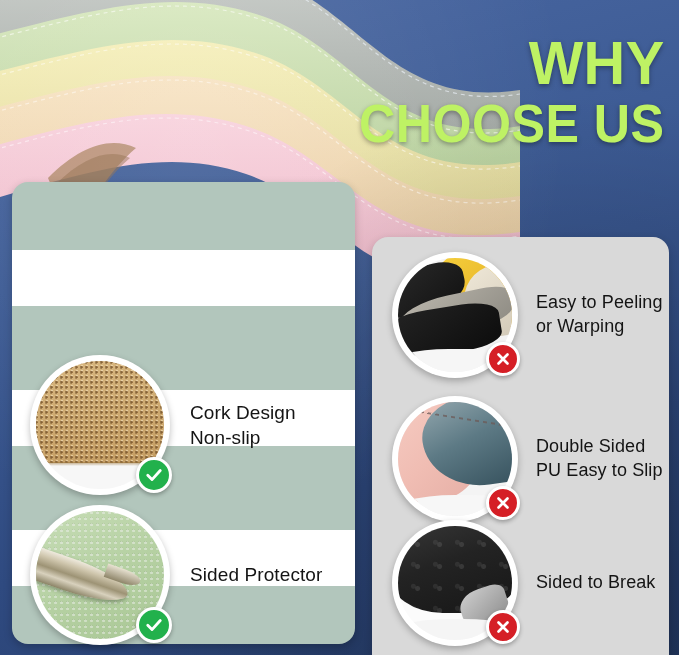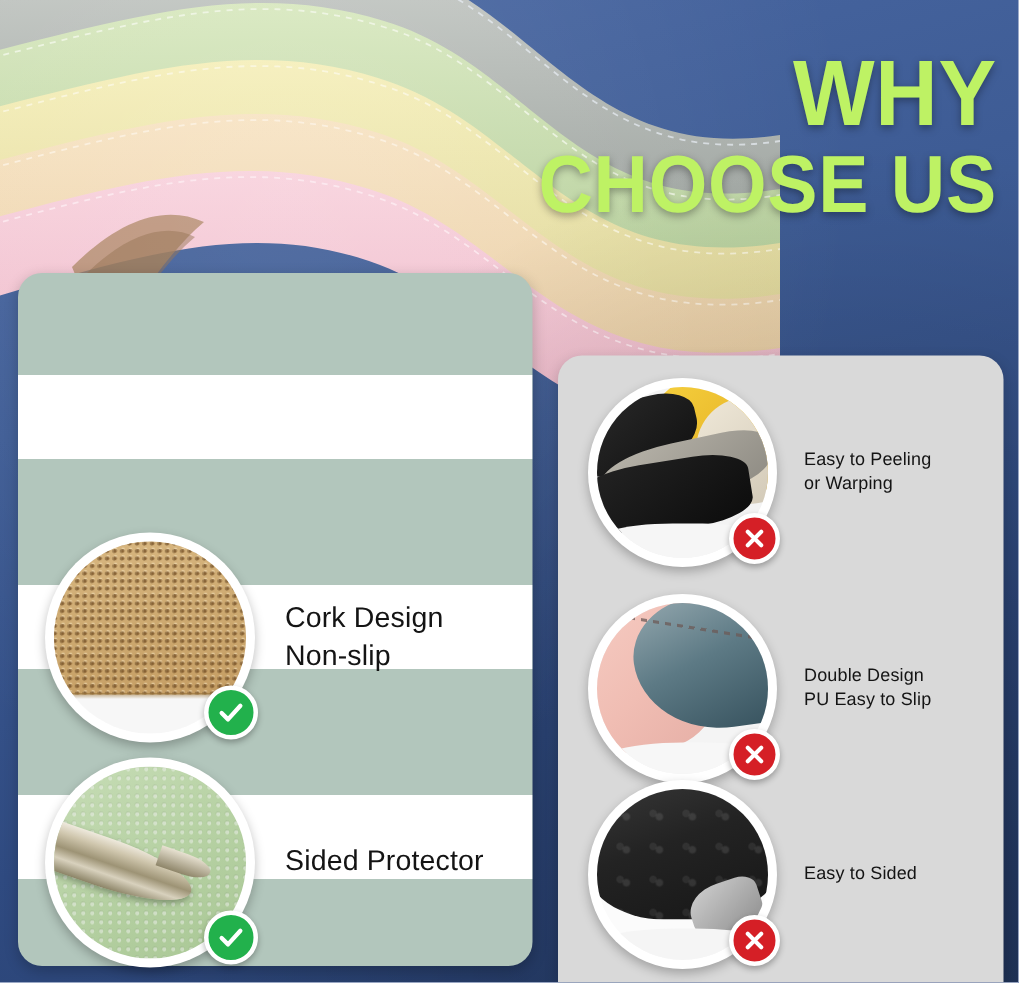--- a/index.html
+++ b/index.html
@@ -285,21 +285,21 @@
   .badge svg { display: block; }
 
   
   .label {
     color: #141414;
     font-size: 19px;
     line-height: 1.33;
     letter-spacing: .1px;
     white-space: pre-line;
   }
-  .label-right { font-size: 12px; }
+  .label-right { font-size: 18px; }
 
   
   .headline {
     position: absolute;
     right: 14px;
     top: 34px;
     text-align: right;
     color: #bef264;
     font-weight: 700;
     letter-spacing: .5px;
@@ -459,35 +459,35 @@
           <div class="seam-line"></div>
           <div class="base-white"></div>
         </div>
       </div>
       <div class="badge badge-bad" style="width:34px;height:34px;right:-2px;bottom:2px;">
         <svg width="18" height="18" viewBox="0 0 24 24" aria-hidden="true">
           <path d="M6 6 L18 18 M18 6 L6 18" fill="none" stroke="#ffffff" stroke-width="3.6" stroke-linecap="round"></path>
         </svg>
       </div>
     </div>
-    <div class="label label-right" style="margin-left:18px;">Double Design
+    <div class="label label-right" style="margin-left:18px;">Double Sided
 PU Easy to Slip</div>
   </div>
 
   <div class="row" style="left:392px; top:520px; width:280px; height:126px;">
     <div class="thumb" style="width:126px;height:126px;">
       <div class="thumb-inner" style="inset:6px;">
         <div class="ph-break">
           <div class="crumb"></div>
           <div class="flake"></div>
           <div class="base2"></div>
         </div>
       </div>
       <div class="badge badge-bad" style="width:34px;height:34px;right:-2px;bottom:2px;">
         <svg width="18" height="18" viewBox="0 0 24 24" aria-hidden="true">
           <path d="M6 6 L18 18 M18 6 L6 18" fill="none" stroke="#ffffff" stroke-width="3.6" stroke-linecap="round"></path>
         </svg>
       </div>
     </div>
-    <div class="label label-right" style="margin-left:18px;">Easy to Sided</div>
+    <div class="label label-right" style="margin-left:18px;">Sided to Break</div>
   </div>
 
 </div>
 
 </body></html>

